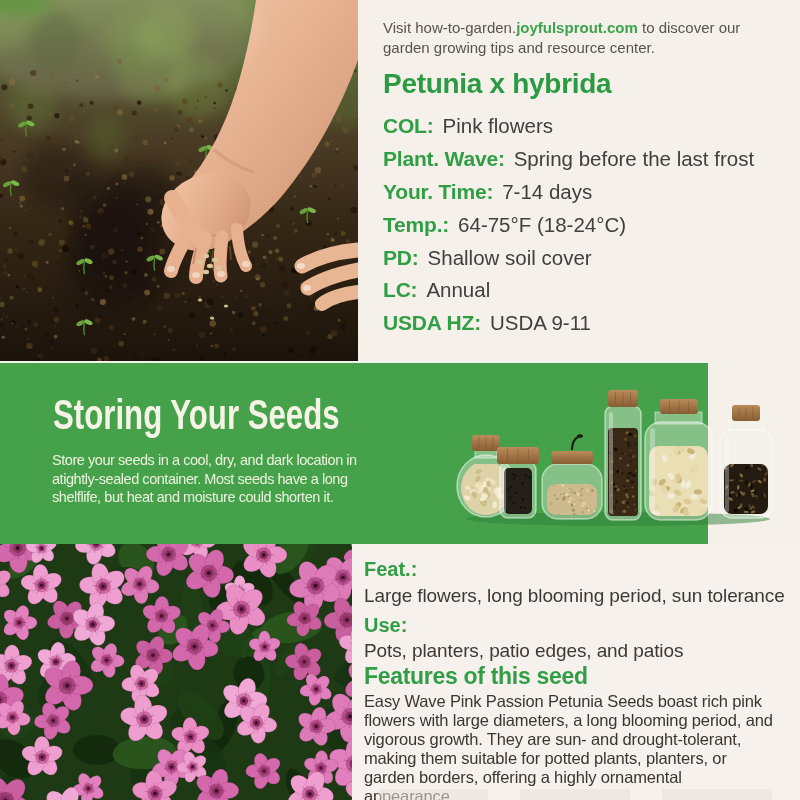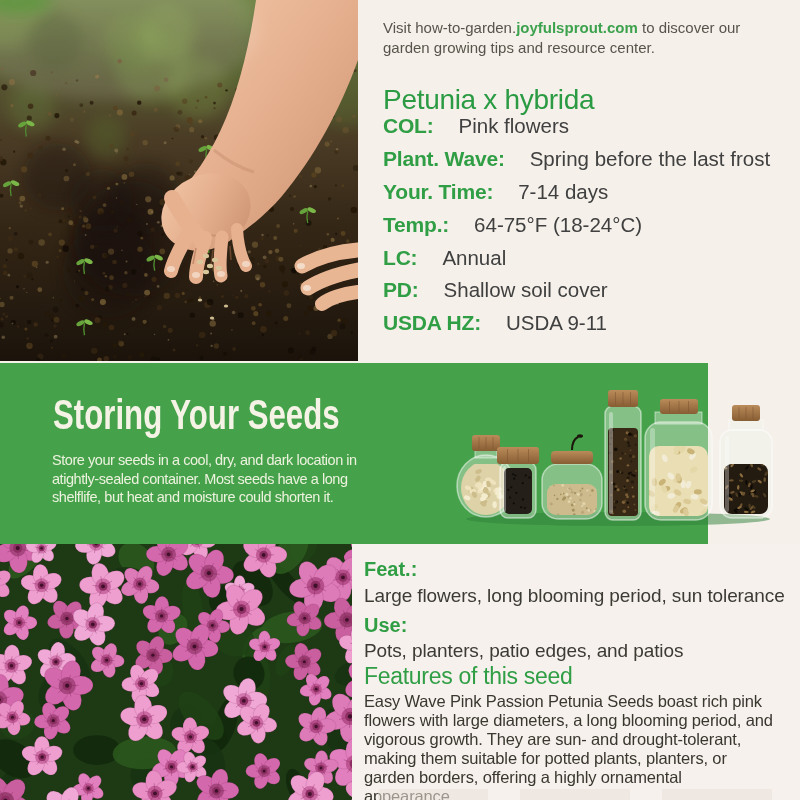--- a/index.html
+++ b/index.html
@@ -5,42 +5,42 @@
   *{box-sizing:border-box;margin:0;padding:0}
   html,body{width:800px;height:800px}
   body{font-family:"Liberation Sans","DejaVu Sans",sans-serif;background:#f5f0ea}
   .canvas{position:relative;width:800px;height:800px;overflow:hidden;background:#f5f0ea}
   svg{display:block;width:100%;height:100%}
 
   .photo-top{position:absolute;left:0;top:0;width:358px;height:361px}
   .panel-top{position:absolute;left:358px;top:0;width:442px;height:363px;background:#f5f0ea}
   .site{position:absolute;left:25px;top:18px;width:372px;font-size:15px;line-height:20px;color:#57554b}
   .site .link{color:#3da24d;font-weight:bold;cursor:pointer}
-  .plant-title{position:absolute;left:25px;top:84px;font-size:28px;font-weight:normal;color:#2b9b43;letter-spacing:-.3px;white-space:nowrap}
+  .plant-title{position:absolute;left:25px;top:68px;font-size:28px;font-weight:bold;color:#2b9b43;letter-spacing:-.3px;white-space:nowrap}
   .specs{position:absolute;left:25px;top:110px;list-style:none}
-  .specs li{height:32.8px;display:flex;align-items:center;gap:25px;white-space:nowrap}
+  .specs li{height:32.8px;display:flex;align-items:center;gap:9px;white-space:nowrap}
   .sl{font-weight:bold;font-size:21px;color:#2f9e44;letter-spacing:-.2px}
   .sv{font-size:20.5px;color:#404040}
 
   .band{position:absolute;left:0;top:363px;width:708px;height:181px;background:#45a24a}
   .band-title{position:absolute;left:53px;top:29px;font-size:40px;line-height:42px;font-weight:bold;color:#f5f3e6;
               transform:scale(.78,1.05);transform-origin:left top;white-space:nowrap}
   .band-body{position:absolute;left:52px;top:88px;width:346px;font-size:14.5px;line-height:18.6px;
              letter-spacing:-.45px;color:#edf2de}
   .jars{position:absolute;left:448px;top:15px;width:330px;height:148px}
 
   .photo-bottom{position:absolute;left:0;top:544px;width:372px;height:256px}
   .panel-bottom{position:absolute;left:352px;top:544px;width:516px;height:256px;background:#f7f1ed}
   .lbl{position:absolute;left:12px;font-size:20px;font-weight:bold;color:#2f9e44;white-space:nowrap}
   .val{position:absolute;left:12px;font-size:19px;color:#3b3a33;white-space:nowrap;letter-spacing:-.1px}
   .feat-label{top:14px}
   .feat-value{top:41px}
   .use-label{top:70px}
   .use-value{top:96px}
-  .features-title{position:absolute;left:12px;top:119px;font-size:23px;font-weight:normal;color:#2f9e44;letter-spacing:-.3px;white-space:nowrap}
+  .features-title{position:absolute;left:12px;top:119px;font-size:23px;font-weight:bold;color:#2f9e44;letter-spacing:-.3px;white-space:nowrap}
   .features-body{position:absolute;left:12px;top:148px;width:412px;font-size:16.5px;line-height:19px;
                  letter-spacing:-.15px;color:#39382f}
   .peek{position:absolute;left:378px;top:789px;width:422px;height:11px;border-radius:3px;opacity:.55;
         background:repeating-linear-gradient(90deg,#e9e1d9 0 110px,#f7f1ed 110px 142px)}
 </style>
 </head>
 <body>
 
 <div class="canvas">
 
@@ -670,26 +670,26 @@
         </li>
         <li>
           <span class="sl">Your. Time:</span>
           <span class="sv">7-14 days</span>
         </li>
         <li>
           <span class="sl">Temp.:</span>
           <span class="sv">64-75°F (18-24°C)</span>
         </li>
         <li>
+          <span class="sl">PD:</span>
+          <span class="sv">Shallow soil cover</span>
+        </li>
+        <li>
           <span class="sl">LC:</span>
           <span class="sv">Annual</span>
-        </li>
-        <li>
-          <span class="sl">PD:</span>
-          <span class="sv">Shallow soil cover</span>
         </li>
         <li>
           <span class="sl">USDA HZ:</span>
           <span class="sv">USDA 9-11</span>
         </li>
       </ul>
   </div>
 
   <div class="band">
     <h2 class="band-title">Storing Your Seeds</h2>

